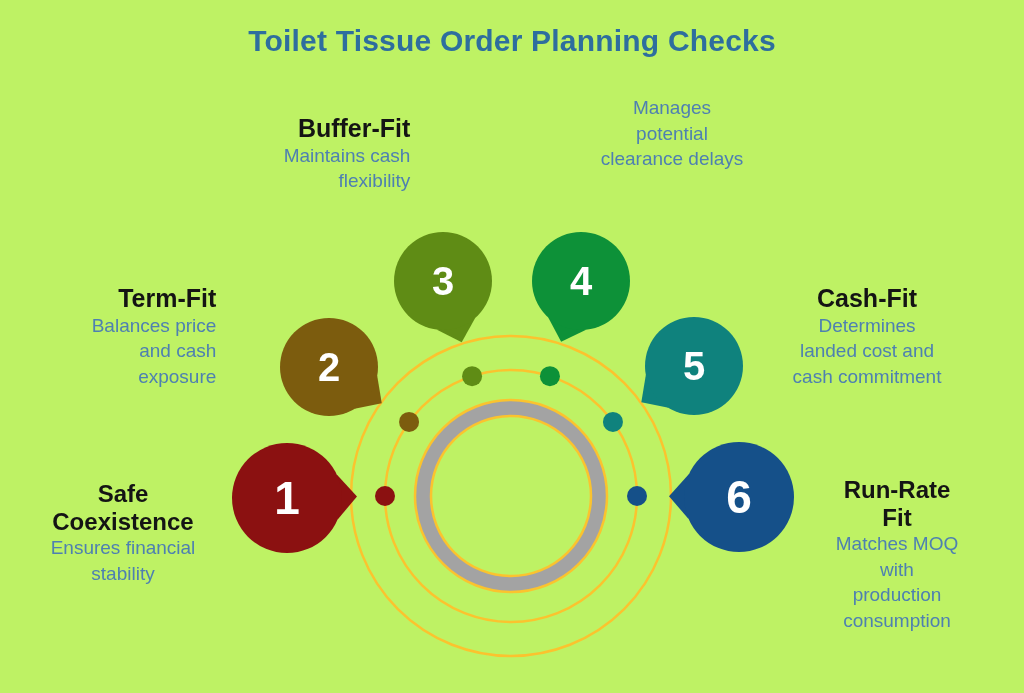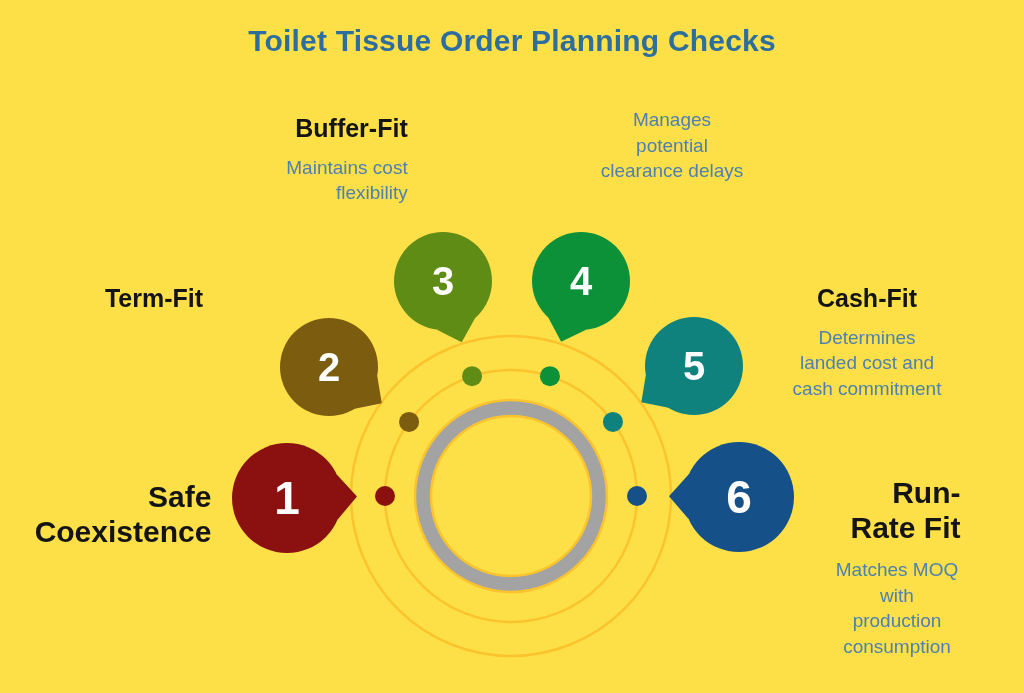--- a/index.html
+++ b/index.html
@@ -1,37 +1,37 @@
 <!DOCTYPE html>
 <html><head>
 <meta charset="utf-8">
 <style>
   html,body{margin:0;padding:0;background:#fff;}
   .canvas{
     position:relative;
     width:1024px;height:693px;
-    background:#fde047;
+    background:#bef264;
     overflow:hidden;
     font-family:"Liberation Sans", sans-serif;
   }
   .page-title{
     position:absolute;left:0;right:0;top:24px;
     margin:0;text-align:center;
     font-size:30px;font-weight:800;letter-spacing:.2px;
     color:#2e6e9e;
   }
   .diagram-svg{position:absolute;left:0;top:0;}
   .callout{position:absolute;transform:translateX(-50%);text-align:center;}
   .callout-heading{
     font-size:25px;font-weight:800;color:#141414;
     line-height:1.15;white-space:pre-line;
   }
-  .callout-heading.big{font-size:30px;text-align:right;}
+  .callout-heading.big{font-size:24px;}
   .callout-desc{
-    margin-top:12px;
+    margin-top:0;
     font-size:19px;font-weight:500;color:#4e80b1;
     line-height:1.35;white-space:pre-line;
   }
 </style>
 </head>
 <body>
 
 <div class="canvas">
 
   <h1 class="page-title">Toilet Tissue Order Planning Checks</h1>
@@ -64,29 +64,34 @@
       <text x="694" y="380" text-anchor="middle" fill="#ffffff" font-size="40" font-weight="700" font-family="&quot;Liberation Sans&quot;, sans-serif">5</text>
       <circle cx="637" cy="496" r="10" fill="#155089"></circle>
       <path d="M 689.0023818651048 474.08192458260964 L 669.0033638482444 496.31375846910043 L 688.5626613318152 518.9334189781445 Z" fill="#155089"></path>
       <circle cx="739" cy="497" r="55" fill="#155089"></circle>
       <text x="739" y="513.1" text-anchor="middle" fill="#ffffff" font-size="46" font-weight="700" font-family="&quot;Liberation Sans&quot;, sans-serif">6</text>
     </svg>
 
   <div class="callout" style="left:123px; top:480px;">
     <div class="callout-heading big">Safe
 Coexistence</div>
+    <div class="callout-desc">Ensures financial
+stability</div>
   </div>
 
   <div class="callout" style="left:154px; top:284px;text-align:right;">
     <div class="callout-heading">Term-Fit</div>
+    <div class="callout-desc">Balances price
+and cash
+exposure</div>
   </div>
 
   <div class="callout" style="left:347px; top:114px;text-align:right;">
     <div class="callout-heading">Buffer-Fit</div>
-    <div class="callout-desc">Maintains cost
+    <div class="callout-desc">Maintains cash
 flexibility</div>
   </div>
 
   <div class="callout" style="left:672px; top:95px;">
     <div class="callout-desc">Manages
 potential
 clearance delays</div>
   </div>
 
   <div class="callout" style="left:897px; top:476px;">

